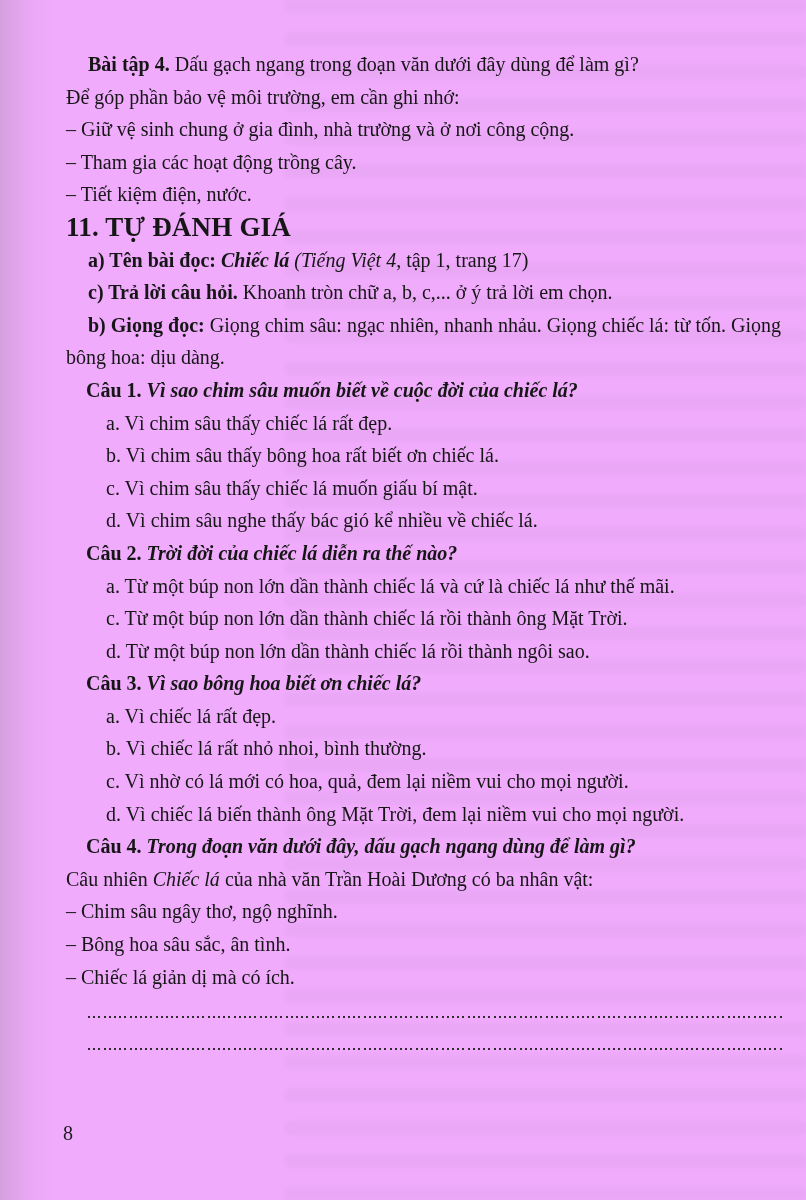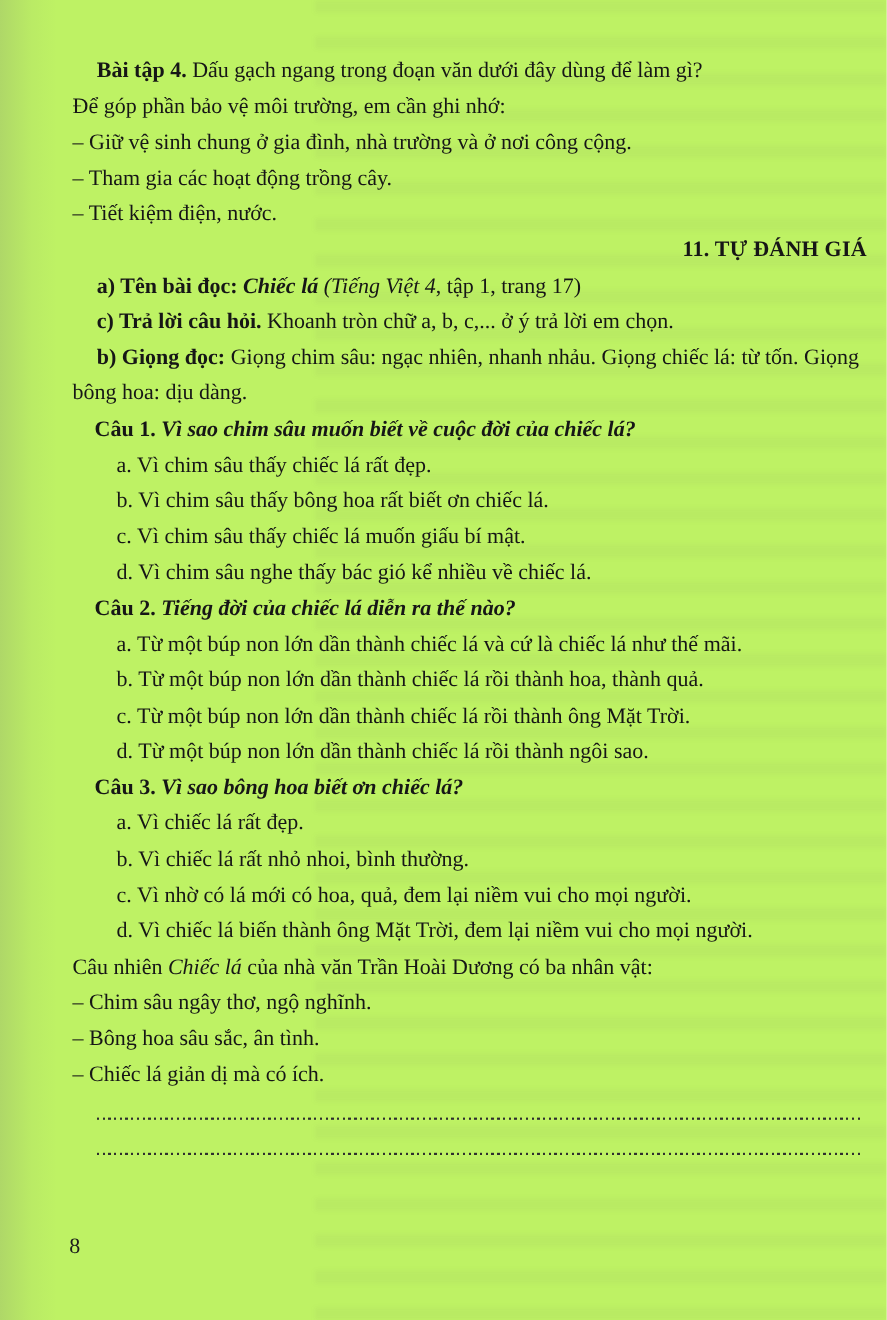--- a/index.html
+++ b/index.html
@@ -4,21 +4,21 @@
 <style>
   html, body { margin: 0; padding: 0; }
   body {
     width: 806px; height: 1200px;
     background: #f4f4f2;
     font-family: "Liberation Serif", "DejaVu Serif", serif;
   }
   .page {
     position: relative;
     width: 806px; height: 1200px;
-    background: #bef264;
+    background: #f0abfc;
     color: #161616;
     overflow: hidden;
   }
   .edge-shadow {
     position: absolute; left: 0; top: 0; bottom: 0; width: 52px;
     background: linear-gradient(to right, rgba(120,120,118,0.22), rgba(120,120,118,0.06) 55%, rgba(120,120,118,0) 100%);
     pointer-events: none;
   }
   .bleed {
     position: absolute; right: 0; top: 0; bottom: 0; width: 520px;
@@ -35,22 +35,22 @@
     line-height: 32.6px;
   }
   .para { margin: 0; }
   .indent { text-indent: 22px; }
   .q-indent { text-indent: 20px; font-weight: bold; }
   .opt { padding-left: 40px; }
   .bold { font-weight: bold; }
   .ital { font-style: italic; }
   .bold-ital { font-weight: bold; font-style: italic; }
   .section-heading {
-    margin: 0; font-size: 20px; font-weight: bold;
-    line-height: 32.6px; letter-spacing: 0.2px; text-align: right;
+    margin: 0; font-size: 27px; font-weight: bold;
+    line-height: 32.6px; letter-spacing: 0.2px;
   }
   .answer-line { height: 32.6px; position: relative; margin-left: 22px; }
   .answer-line .dots {
     position: absolute; left: 0; right: 4px; bottom: 8px; height: 2.2px;
     background: repeating-linear-gradient(to right, #2e2e2e 0 2.1px, rgba(0,0,0,0) 2.1px 5.2px);
   }
   .page-number {
     position: absolute; left: 63px; top: 1122px;
     font-size: 20px; color: #1d1d1d;
   }
@@ -80,36 +80,36 @@
 
     <div>
       <p class="para q-indent"><span>Câu 1.</span> <span class="ital">Vì sao chim sâu muốn biết về cuộc đời của chiếc lá?</span></p>
       <p class="para opt">a. Vì chim sâu thấy chiếc lá rất đẹp.</p>
       <p class="para opt">b. Vì chim sâu thấy bông hoa rất biết ơn chiếc lá.</p>
       <p class="para opt">c. Vì chim sâu thấy chiếc lá muốn giấu bí mật.</p>
       <p class="para opt">d. Vì chim sâu nghe thấy bác gió kể nhiều về chiếc lá.</p>
     </div>
 
     <div>
-      <p class="para q-indent"><span>Câu 2.</span> <span class="ital">Tiếng đời của chiếc lá diễn ra thế nào?</span></p>
+      <p class="para q-indent"><span>Câu 2.</span> <span class="ital">Trời đời của chiếc lá diễn ra thế nào?</span></p>
       <p class="para opt">a. Từ một búp non lớn dần thành chiếc lá và cứ là chiếc lá như thế mãi.</p>
-      <p class="para opt">b. Từ một búp non lớn dần thành chiếc lá rồi thành hoa, thành quả.</p>
       <p class="para opt">c. Từ một búp non lớn dần thành chiếc lá rồi thành ông Mặt Trời.</p>
       <p class="para opt">d. Từ một búp non lớn dần thành chiếc lá rồi thành ngôi sao.</p>
     </div>
 
     <div>
       <p class="para q-indent"><span>Câu 3.</span> <span class="ital">Vì sao bông hoa biết ơn chiếc lá?</span></p>
       <p class="para opt">a. Vì chiếc lá rất đẹp.</p>
       <p class="para opt">b. Vì chiếc lá rất nhỏ nhoi, bình thường.</p>
       <p class="para opt">c. Vì nhờ có lá mới có hoa, quả, đem lại niềm vui cho mọi người.</p>
       <p class="para opt">d. Vì chiếc lá biến thành ông Mặt Trời, đem lại niềm vui cho mọi người.</p>
     </div>
 
     <div>
+      <p class="para q-indent"><span>Câu 4.</span> <span class="ital">Trong đoạn văn dưới đây, dấu gạch ngang dùng để làm gì?</span></p>
       <p class="para"><span>Câu nhiên</span> <span class="ital">Chiếc lá</span> <span>của nhà văn Trần Hoài Dương có ba nhân vật:</span></p>
       <p class="para">– Chim sâu ngây thơ, ngộ nghĩnh.</p>
       <p class="para">– Bông hoa sâu sắc, ân tình.</p>
       <p class="para">– Chiếc lá giản dị mà có ích.</p>
     </div>
 
     <div class="answer-line">
         <div class="dots"></div>
       </div>
     <div class="answer-line">

